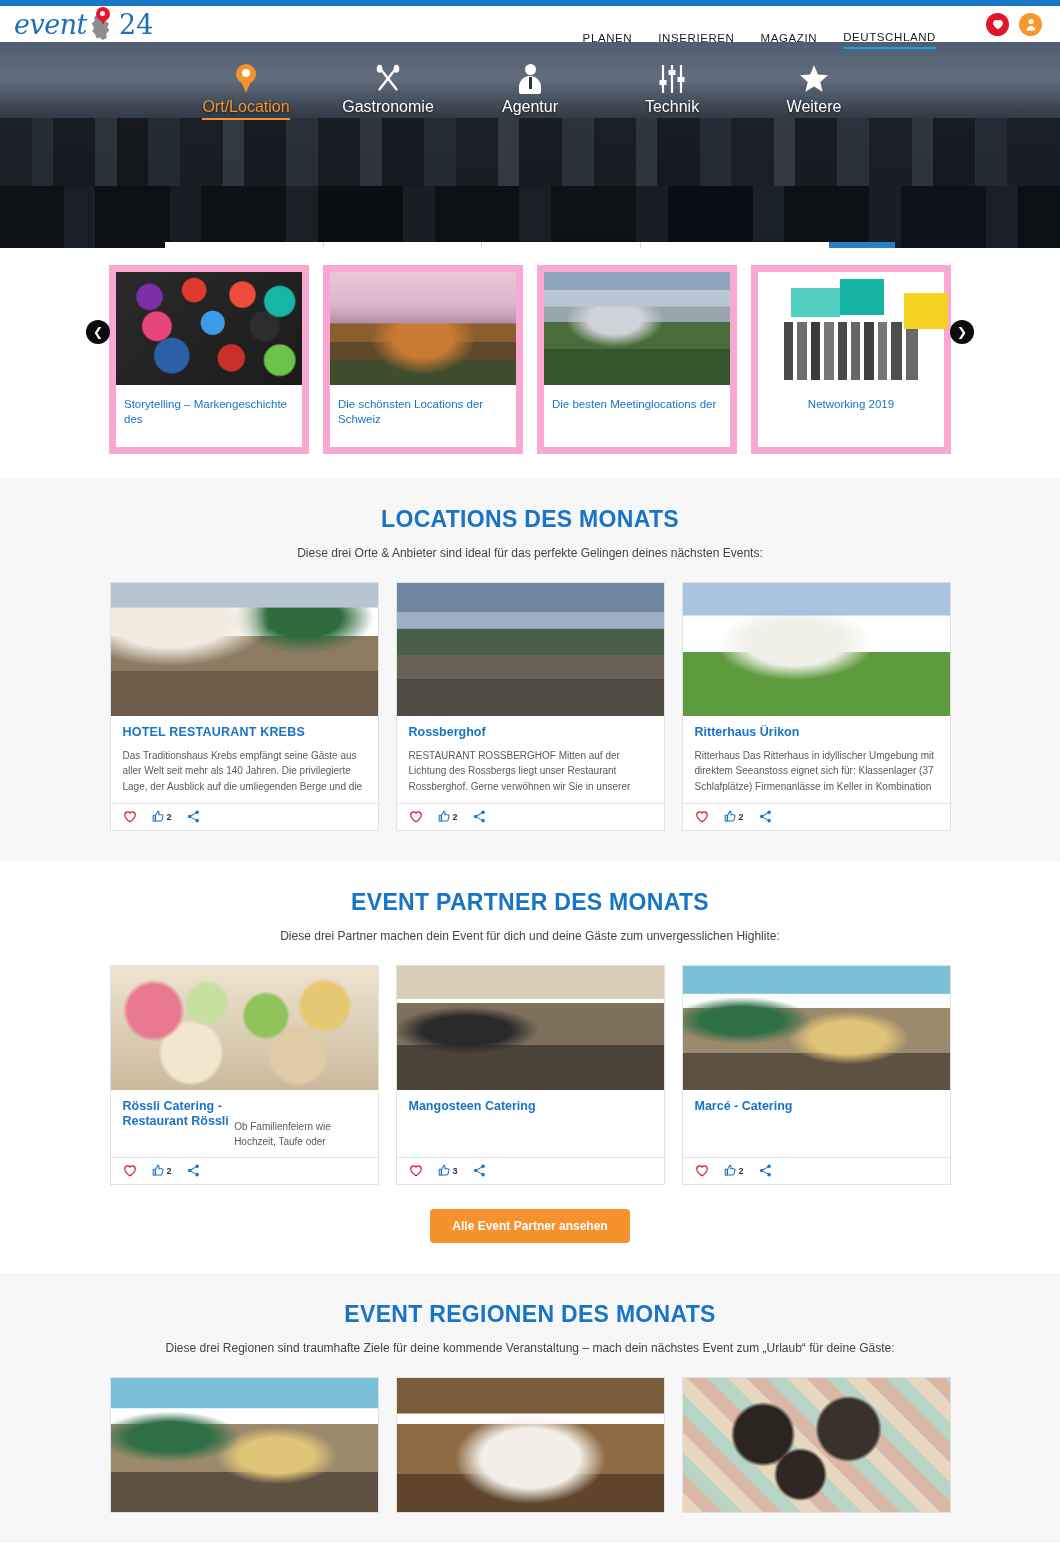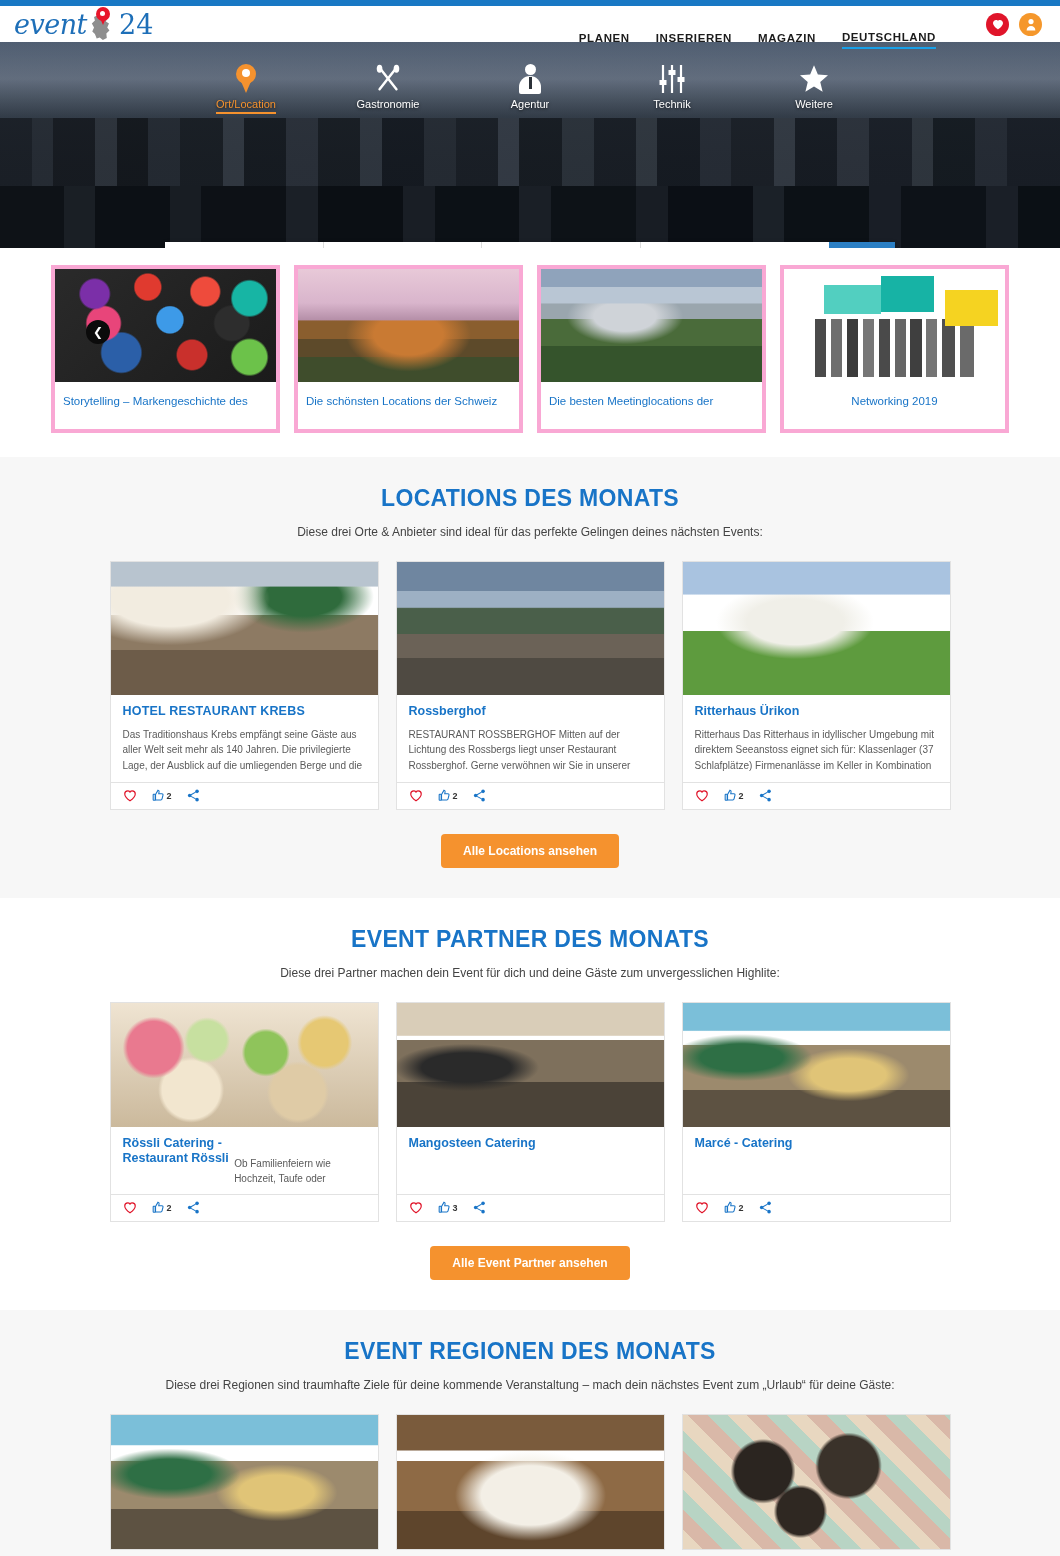--- a/index.html
+++ b/index.html
@@ -41,21 +41,21 @@
     content: ""; position: absolute; left: 4.5px; top: 4px; width: 5px; height: 5px;
     background: #fff; border-radius: 50%; z-index: 2;
   }
   .logo-24 {
     font-family: "DejaVu Serif", serif; 
     font-size: 27px; color: #1e6fb8;
   }
 
   .nav { margin-left: auto; display: flex; align-items: center; gap: 26px; }
   .nav-item {
-    font-size: 11.5px; font-weight: bold; letter-spacing: 0.6px;
+    font-size: 11.5px; font-weight: normal; letter-spacing: 0.6px;
     color: #1b1b1b; text-decoration: none; padding-bottom: 4px; cursor: pointer; margin-top: 32px;
   }
   .nav-item.active { border-bottom: 2.5px solid #18a0e8; }
   .hdr-icons { display: flex; align-items: center; gap: 10px; margin-left: 24px; }
   .circ-icon {
     width: 23px; height: 23px; border-radius: 50%;
     display: flex; align-items: center; justify-content: center;
     color: #fff; font-size: 12px; cursor: pointer;
   }
   .circ-red { background: #e0152a; }
@@ -97,21 +97,21 @@
   }
   .hero-cat {
     width: 142px; display: flex; flex-direction: column; align-items: center;
     cursor: pointer; color: #fff;
   }
   .hero-cat .ico {
     height: 34px; display: flex; align-items: flex-end; justify-content: center;
     font-size: 26px; line-height: 1; margin-bottom: 4px;
   }
   .hero-cat .lbl {
-    font-size: 11px; text-shadow: 0 1px 3px rgba(0,0,0,.7); padding-bottom: 2px;
+    font-size: 16px; text-shadow: 0 1px 3px rgba(0,0,0,.7); padding-bottom: 2px;
   }
   .hero-cat.active .lbl { color: #f5922e; border-bottom: 2px solid #f5922e; }
   .pin-ico { position: relative; width: 20px; height: 30px; }
   .pin-ico .head {
     position: absolute; left: 0; top: 0; width: 20px; height: 20px;
     border-radius: 50%; background: #f5922e;
   }
   .pin-ico .head::after {
     content:""; position:absolute; left:6px; top:5px; width:8px; height:8px;
     background: #fff; border-radius: 50%;
@@ -140,21 +140,21 @@
     width: 66px; background: #2b7fc4; color: #fff; font-size: 11px;
     display: flex; align-items: center; justify-content: center; cursor: pointer;
   }
 
   
   .carousel-wrap { background: #fff; padding: 17px 0 24px; position: relative; }
   .carousel {
     display: flex; gap: 14px; justify-content: center;
   }
   .c-card {
-    width: 229px; background: #fff; border: 4px solid #f9a8d4; cursor: pointer;
+    width: 200px; background: #fff; border: 7px solid #f9a8d4; cursor: pointer;
   }
   .c-img { height: 113px; background-size: cover; background-position: center; }
   .c-cap {
     padding: 12px 8px 20px; font-size: 11.5px; color: #1874c7;
     line-height: 1.3;
   }
   .c-cap.center { text-align: center; }
   .car-arrow {
     position: absolute; top: 72px; width: 24px; height: 24px; border-radius: 50%;
     background: #0b0b0b; color: #fff; display: flex; align-items: center;
@@ -567,23 +567,20 @@
                 <g stroke="#1874c7" stroke-width="1.8">
                   <line x1="6.8" y1="9.6" x2="14.6" y2="5.3"></line>
                   <line x1="6.8" y1="12.5" x2="14.6" y2="16.7"></line>
                 </g>
               </svg>
           </span>
         </div>
       </div>
 
     </div>
-    <div class="cta-wrap">
-      <button class="cta">Alle Locations ansehen</button>
-    </div>
   </div>
 
   <div class="section sec-white">
     <div class="sec-title">EVENT PARTNER DES MONATS</div>
     <div class="sec-sub">Diese drei Partner machen dein Event für dich und deine Gäste zum unvergesslichen Highlite:</div>
     <div class="cards">
 
       <div class="card">
         <div class="card-img ph-buffet"></div>
         <div class="card-body spaced">

